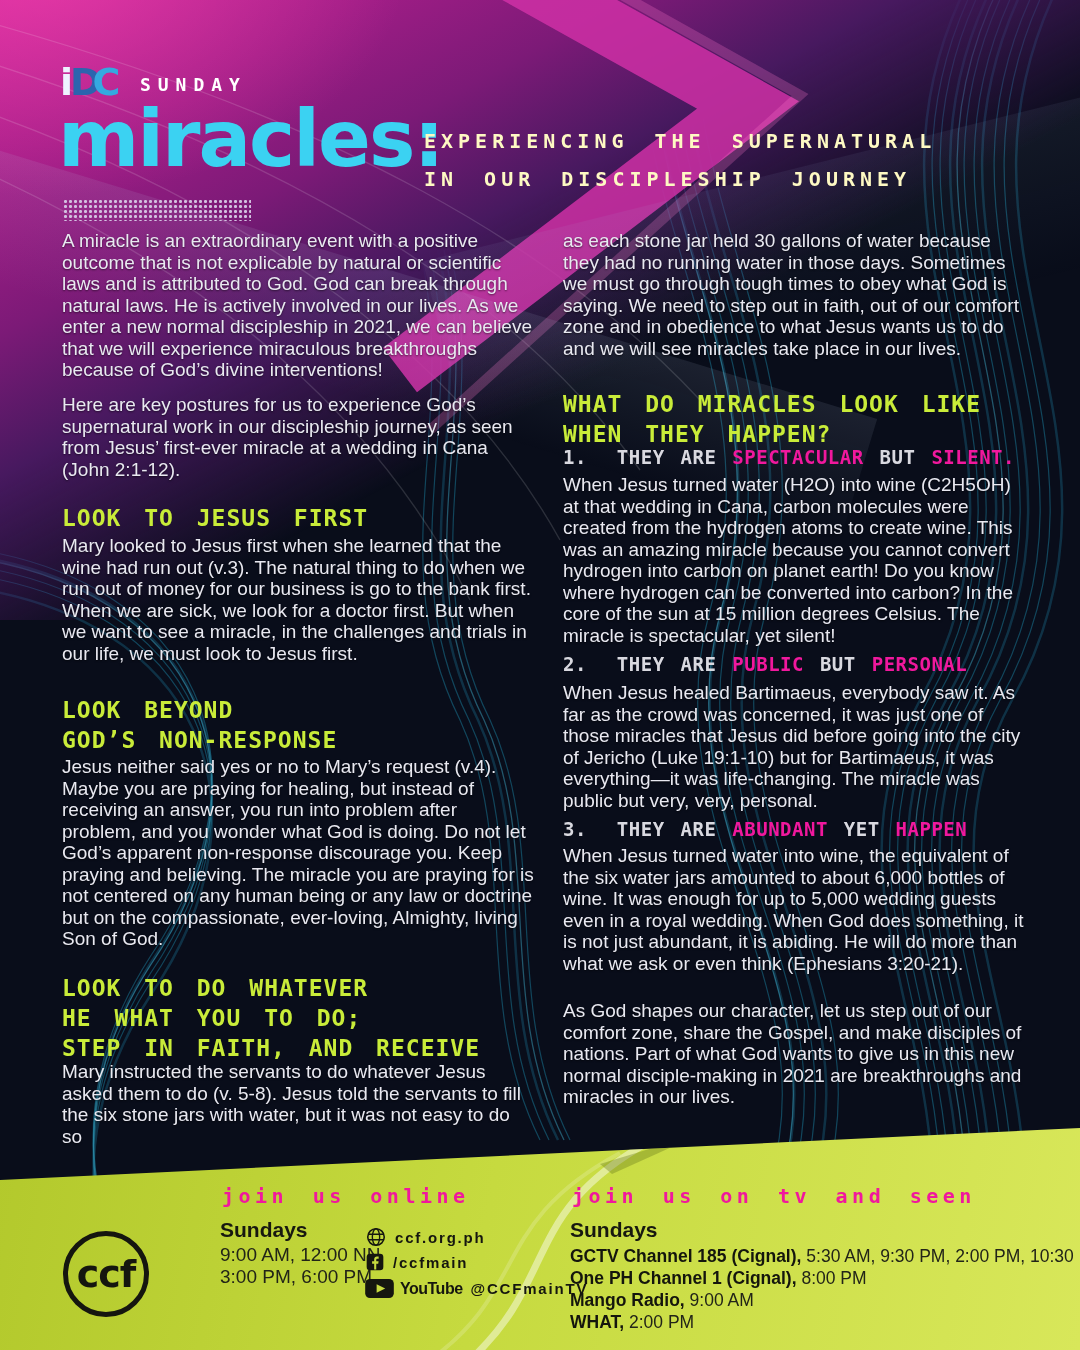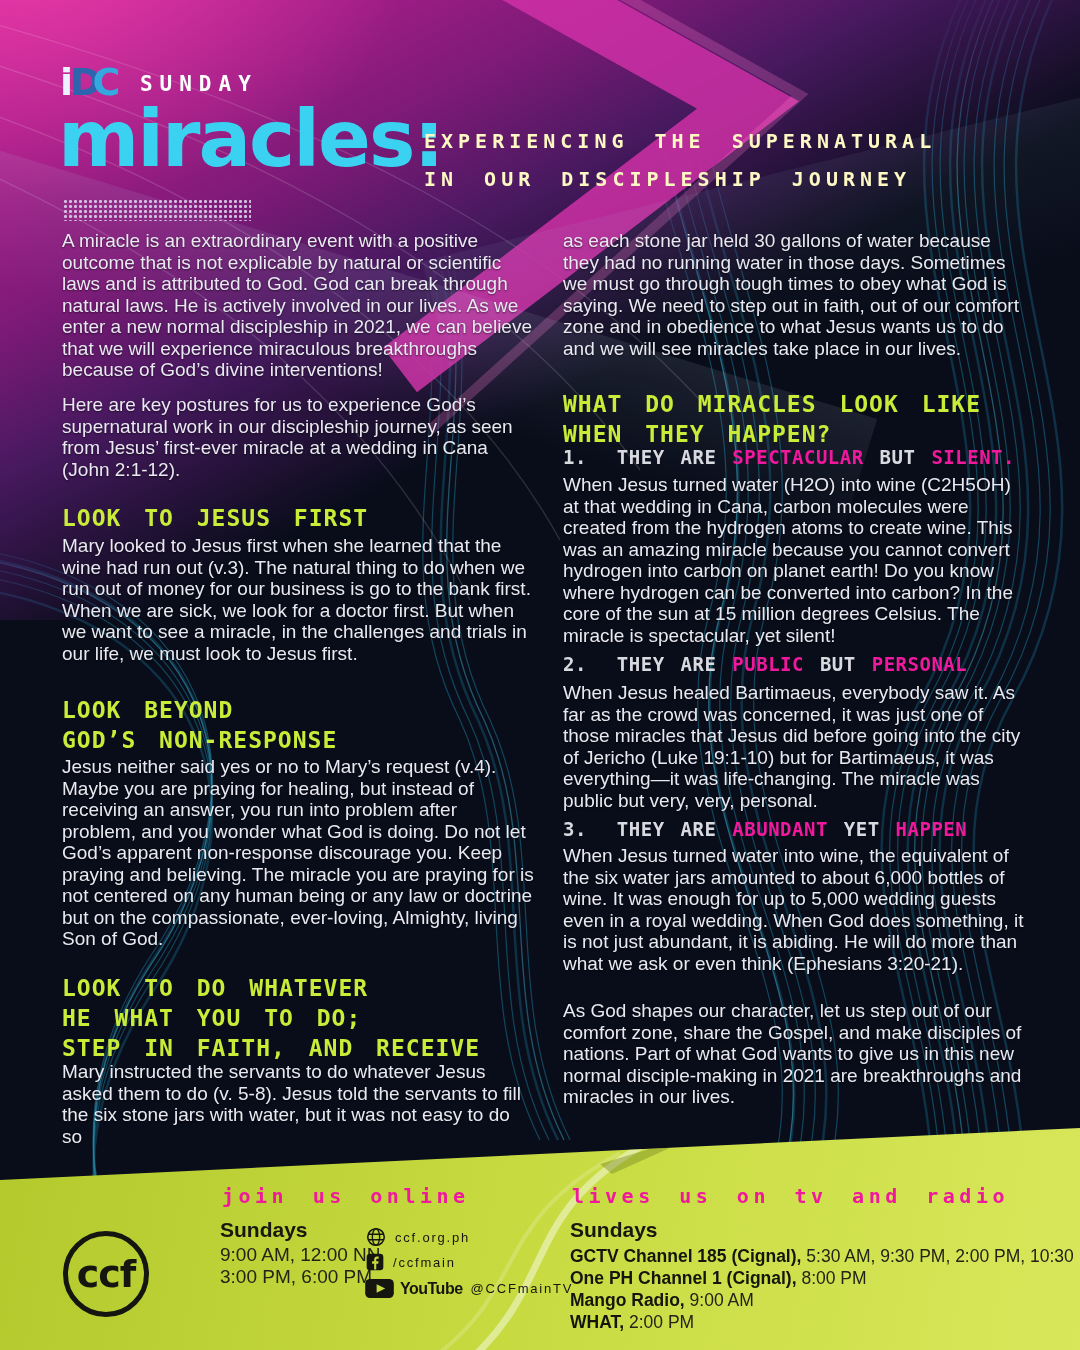--- a/index.html
+++ b/index.html
@@ -29,21 +29,21 @@
 
   
   .idc { position:absolute; left:60px; top:60px; white-space:nowrap; }
   .idc .glyphs { font-weight:bold; font-size:38px; letter-spacing:-3px; font-family:"DejaVu Sans", sans-serif; }
   .logo-i { color:#eef2ff; }
   .logo-d { color:#2c64ae; }
   .logo-c { color:#34a9e0; margin-left:-6px; }
   .sunday {
     display:inline-block; margin-left:18px; vertical-align:4px;
     font-family:"DejaVu Sans Mono", monospace; font-weight:bold;
-    font-size:21px; letter-spacing:7px; color:#ffffff;text-align:right;
+    font-size:18px; letter-spacing:7px; color:#ffffff;text-align:right;
   }
   .title {
     position:absolute; left:58px; top:94px;
     font-family:"DejaVu Sans", sans-serif; font-weight:bold;
     font-size:78px; letter-spacing:-2px; color:#3bd2f2;
   }
   .subtitle {
     position:absolute; left:424px; top:122px;
     font-family:"DejaVu Sans Mono", monospace; font-weight:bold;
     font-size:20px; line-height:38px; letter-spacing:5px; word-spacing:9px; color:#fef9c3;
@@ -90,21 +90,21 @@
     font-family:"DejaVu Sans", sans-serif;
   }
   .f-head {
     position:absolute;
     font-family:"DejaVu Sans Mono", monospace; font-weight:bold;
     font-size:20px; letter-spacing:4.5px; word-spacing:8px; color:#f0189d; white-space:nowrap;
   }
   .f-day { position:absolute; font-weight:bold; font-size:21px; color:#171810; }
   .f-times { position:absolute; font-size:19px; color:#222418; line-height:22px; }
   .f-link { position:absolute; display:flex; align-items:center; gap:8px; color:#15160f; }
-  .f-link .lnk-text { font-size:13px; font-weight:normal; letter-spacing:1.8px; }
+  .f-link .lnk-text { font-size:15px; font-weight:bold; letter-spacing:1.8px; }
   .yt-word { font-size:16px; font-weight:bold; letter-spacing:-.5px; margin-left:-2px; }
   .f-row { position:absolute; font-size:17.5px; color:#222418; white-space:nowrap; }
   .f-row b { color:#14150d; }
 </style>
 </head>
 <body>
 
 <div class="page">
 
   <svg class="bg" viewBox="0 0 1080 1350" preserveAspectRatio="none">
@@ -273,21 +273,21 @@
 
     <div class="f-link" style="left:365px; top:150px">
       <svg width="29" height="21" viewBox="0 0 30 22">
         <rect x="0" y="1" width="30" height="20" rx="5" fill="#15160f"></rect>
         <path d="M12 6.5l9 4.5-9 4.5z" fill="#c6da3f"></path>
       </svg>
       <span class="yt-word">YouTube</span>
       <span class="lnk-text">@CCFmainTV</span>
     </div>
 
-    <div class="f-head" style="left:572px; top:56px">lives us on tv and radio</div>
+    <div class="f-head" style="left:572px; top:56px">join us on tv and seen</div>
     <div class="f-day" style="left:570px; top:90px">Sundays</div>
 
     <div class="f-row" style="left:570px; top:118px">
       <b>GCTV Channel 185 (Cignal),</b>
       <span>5:30 AM, 9:30 PM, 2:00 PM, 10:30 PM</span>
     </div>
     <div class="f-row" style="left:570px; top:140px">
       <b>One PH Channel 1 (Cignal),</b>
       <span>8:00 PM</span>
     </div>

